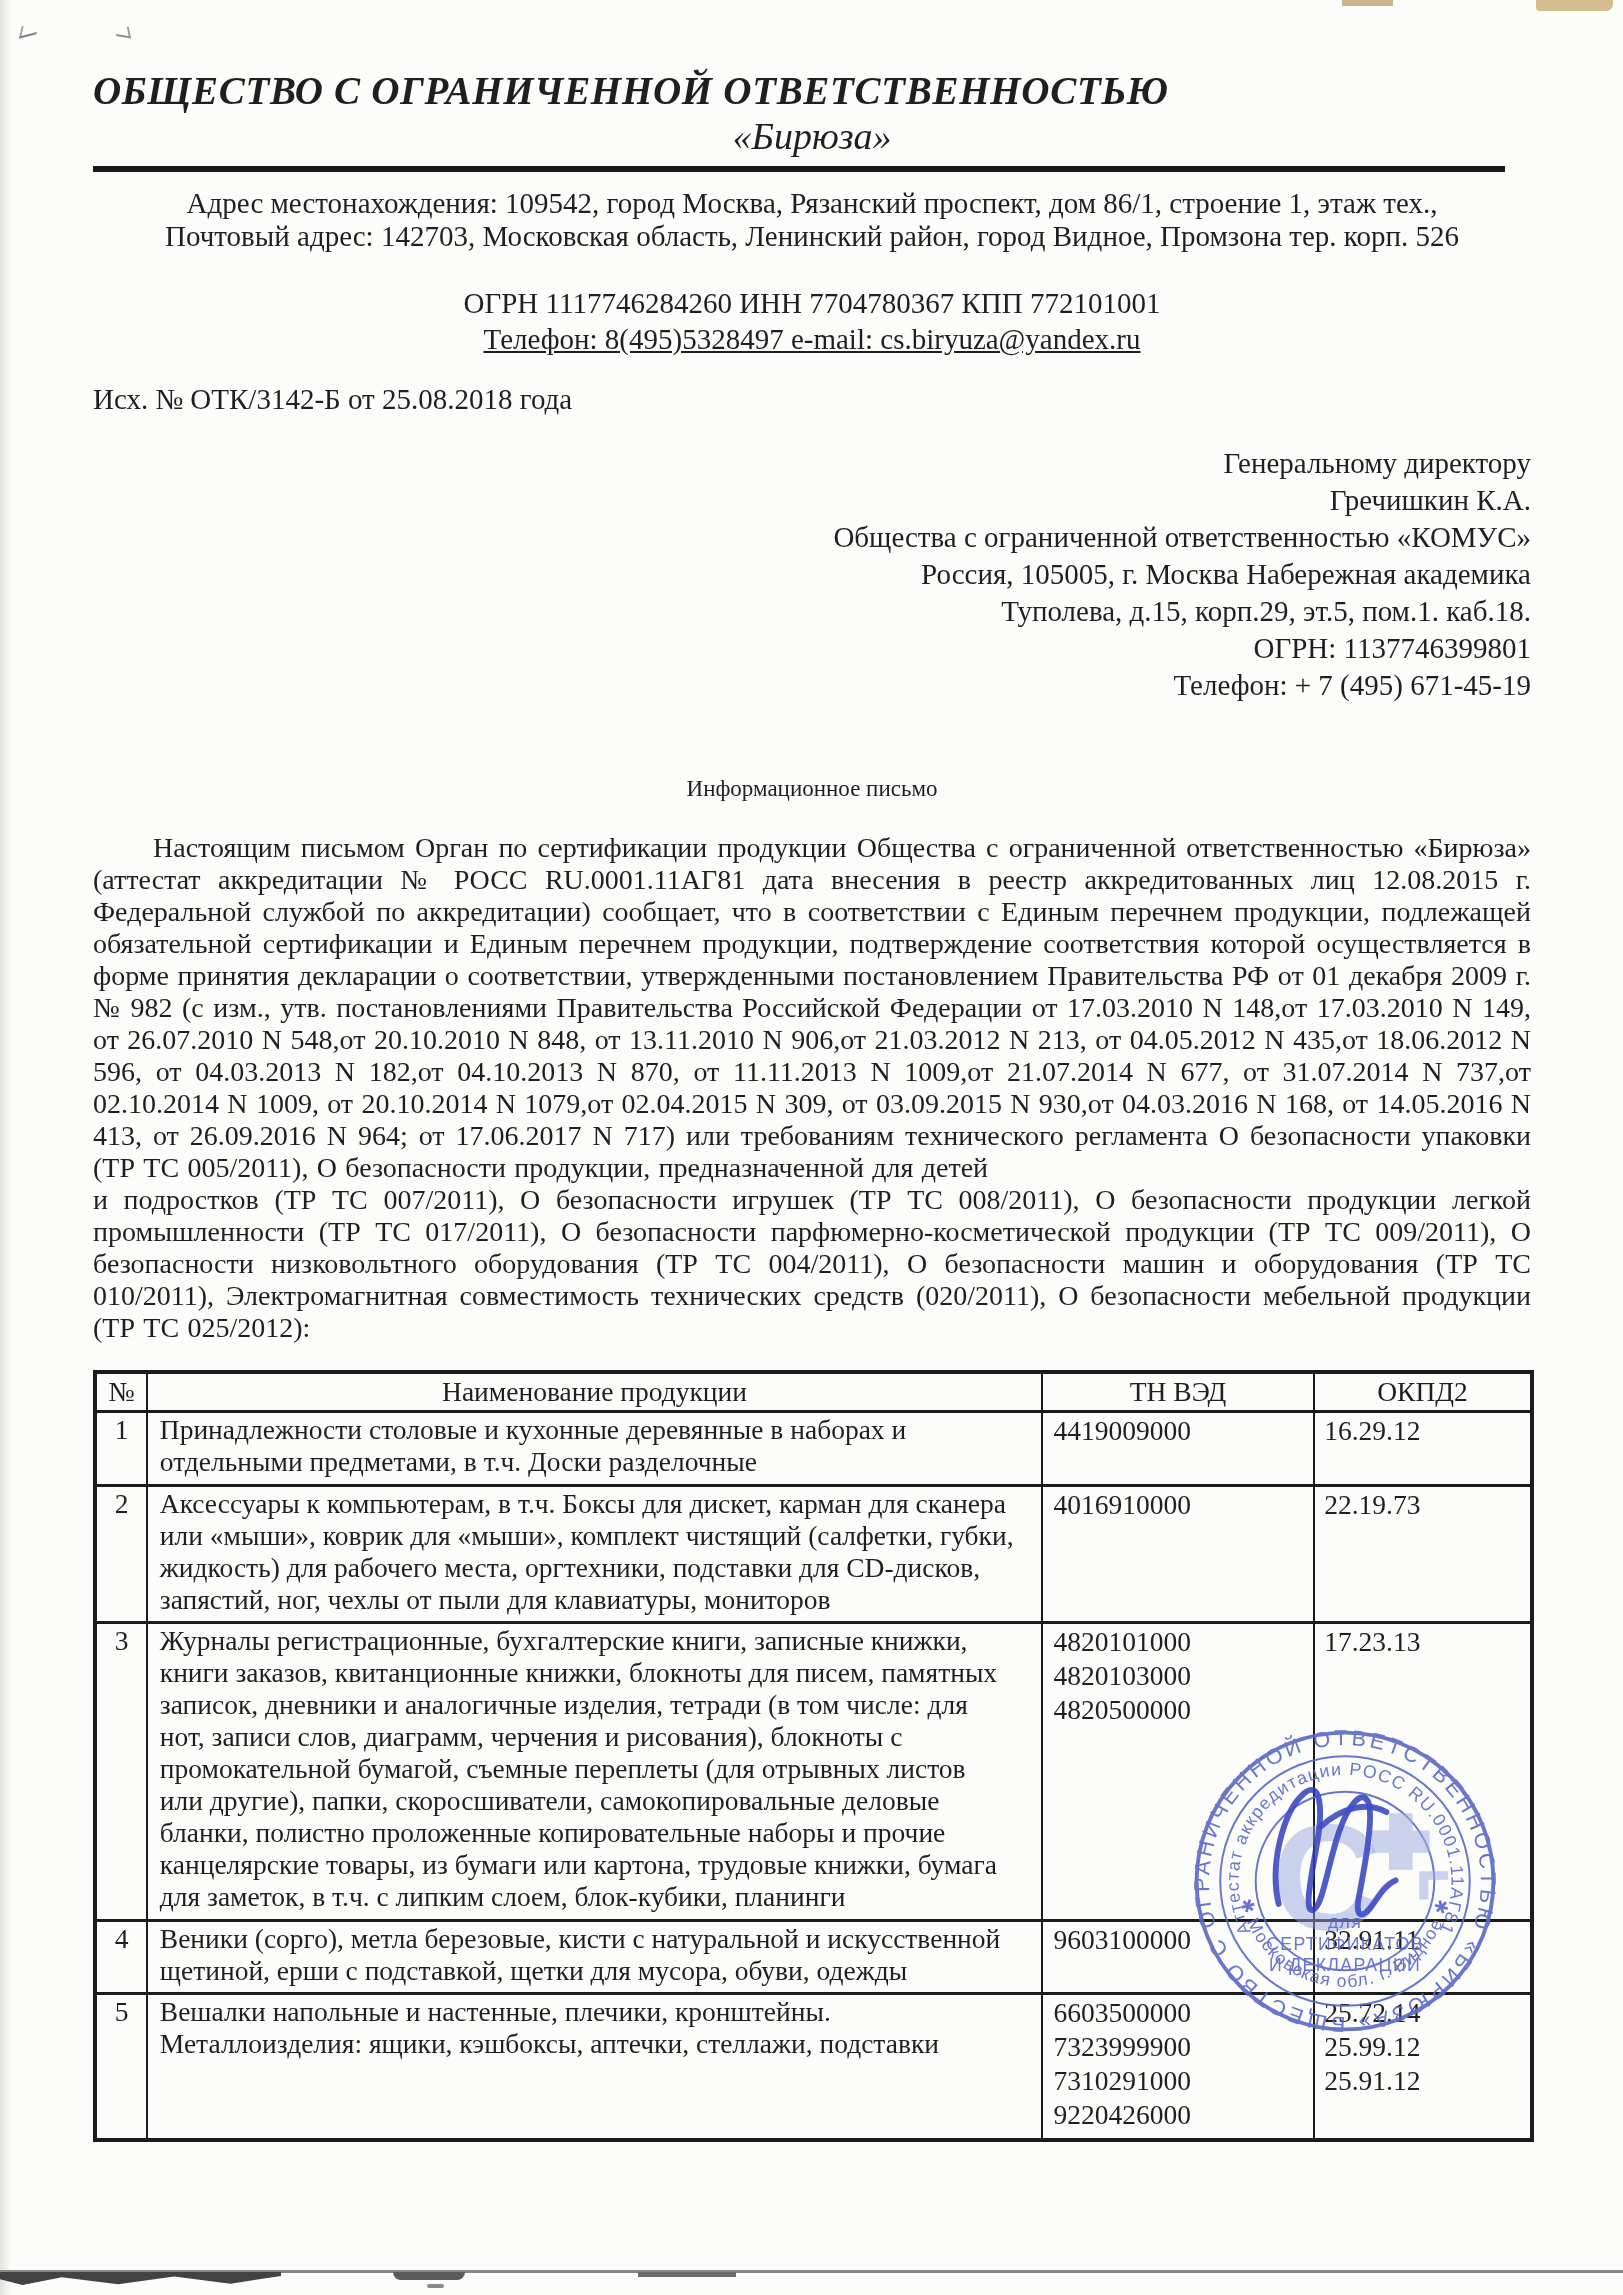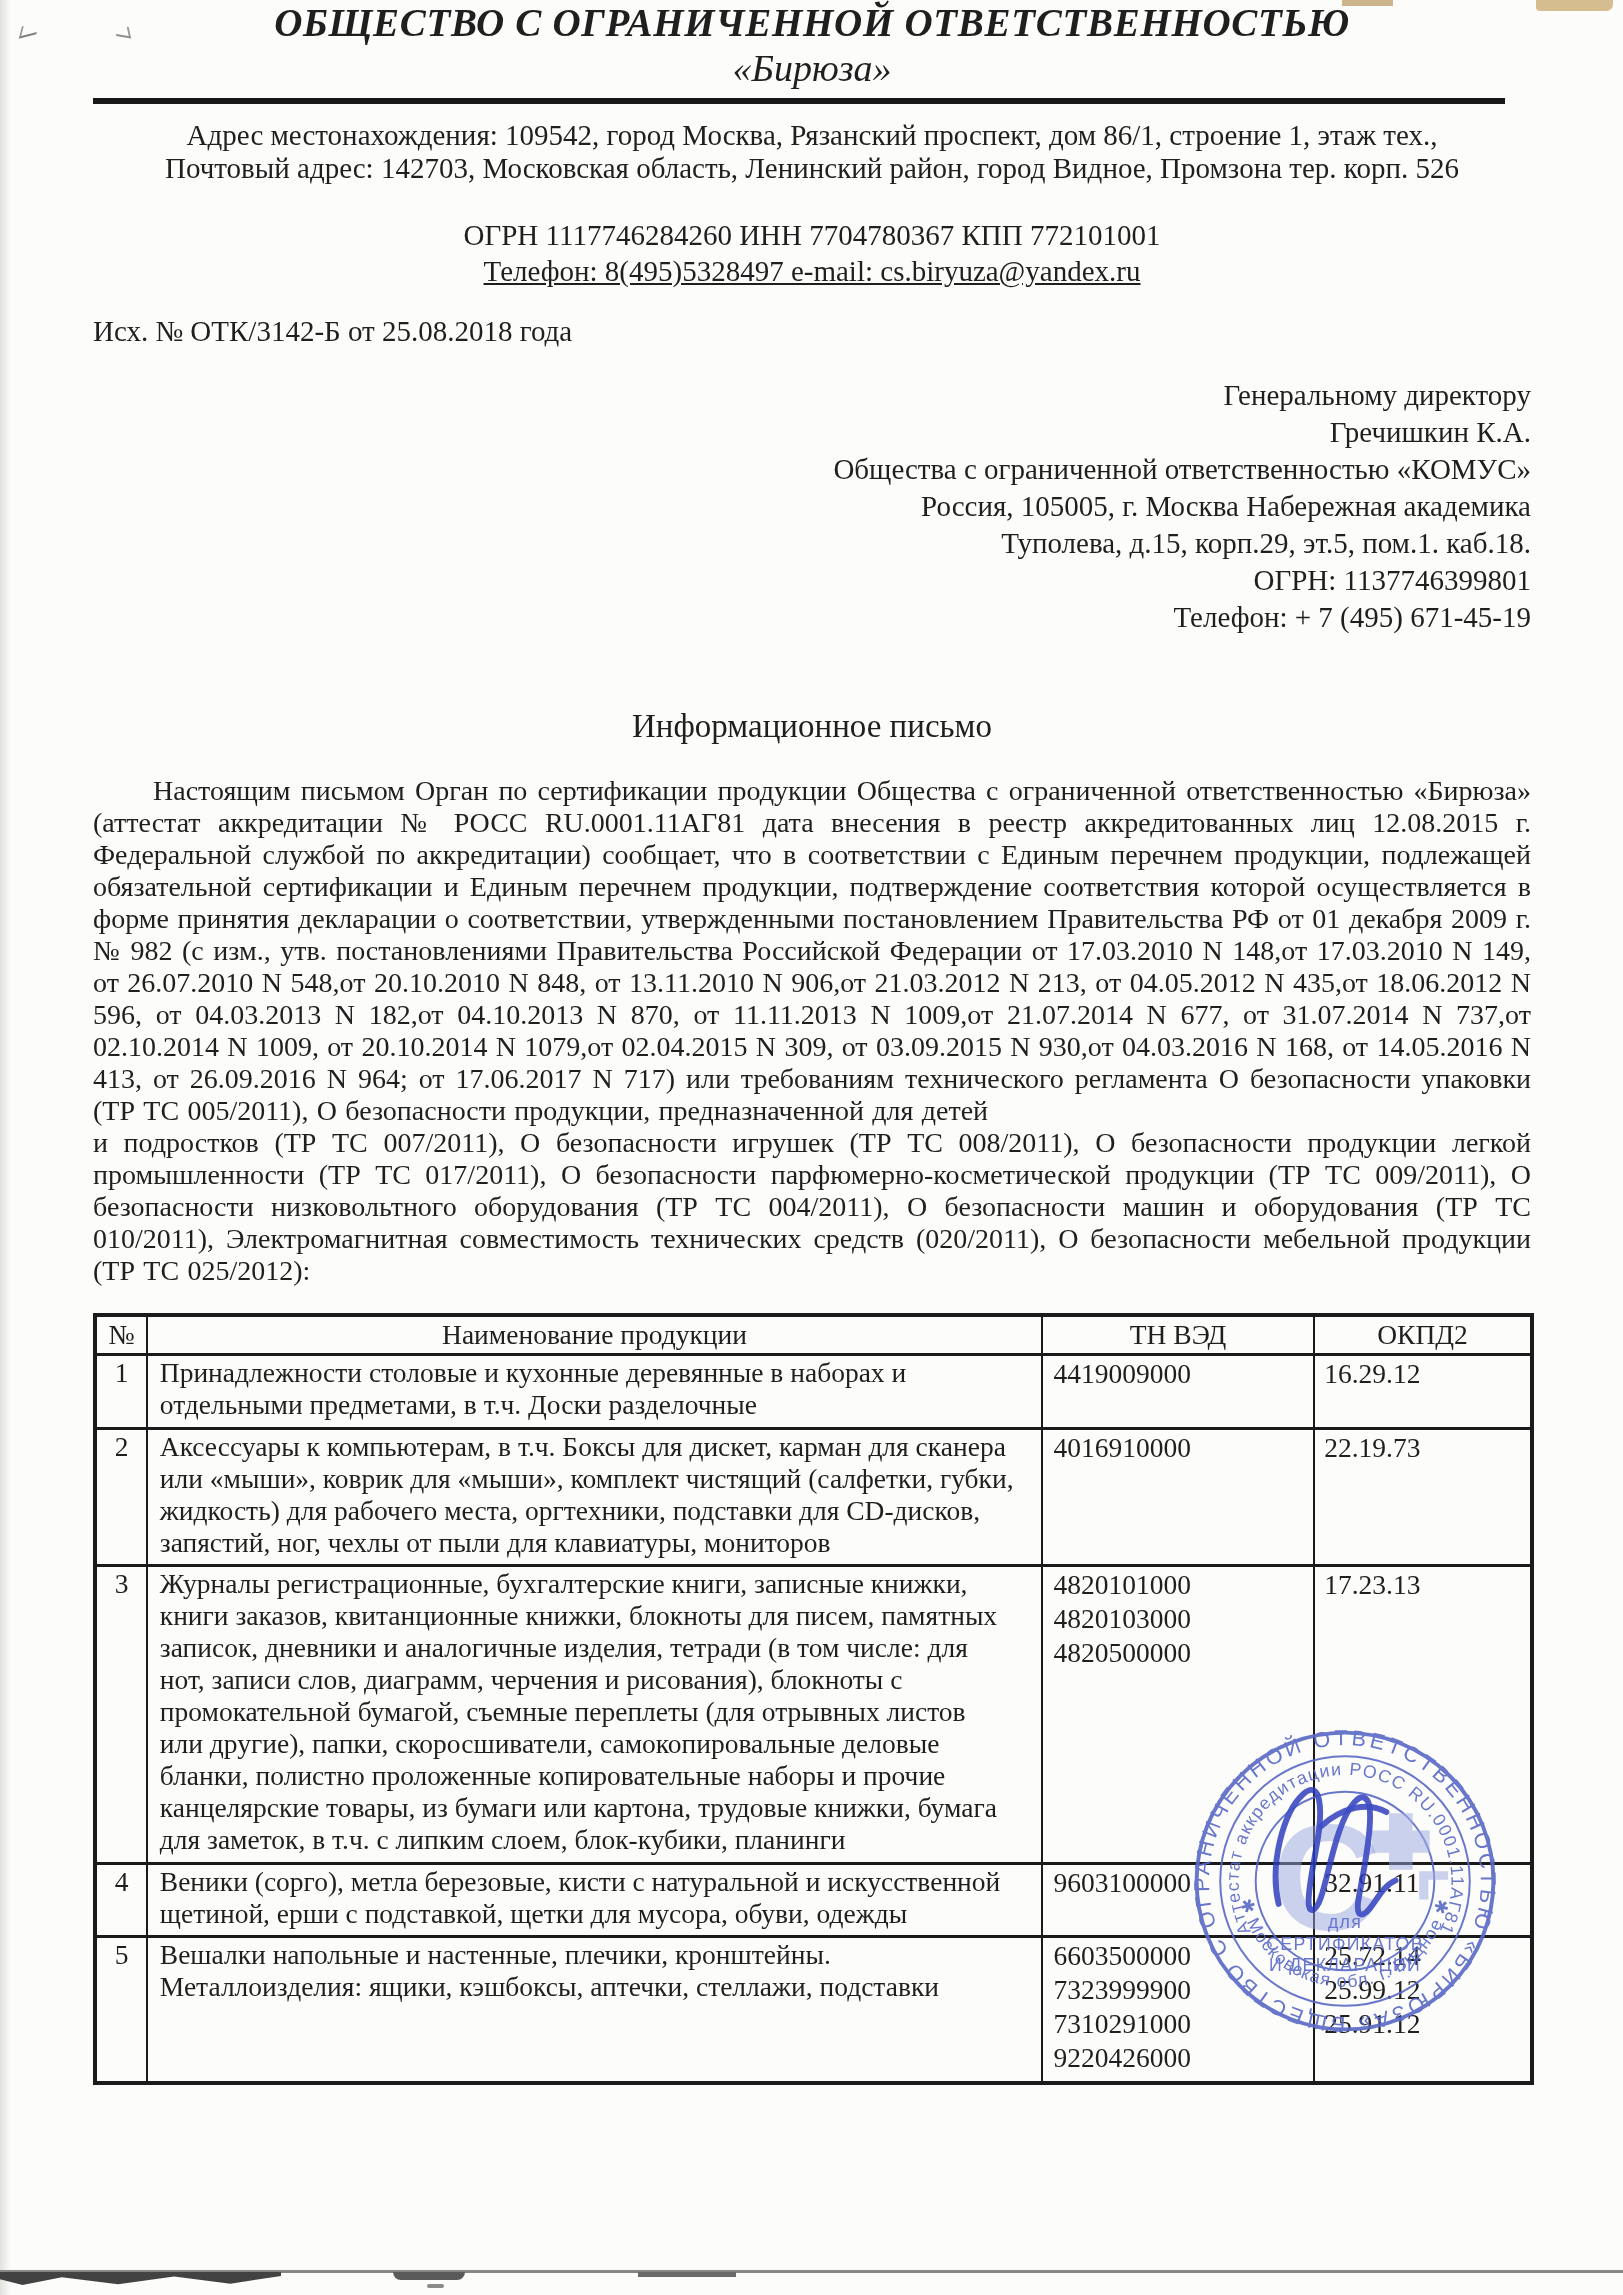--- a/index.html
+++ b/index.html
@@ -3,30 +3,30 @@
 <meta charset="utf-8">
 <style>
   html,body { margin:0; padding:0; background:#d8d8d4; }
   .page {
     position:relative; width:1623px; height:2295px;
     background:#fcfcfa; overflow:hidden; color:#1f1f1f;
     font-family:"Liberation Serif","DejaVu Serif",serif;
   }
   .content { padding:0 92px 0 93px; }
 
-  .org-line1 { text-align:center; font-size:39px; font-weight:bold; font-style:italic; letter-spacing:0.7px; }
+  .org-line1 { margin-top:68px; text-align:left; font-size:39px; font-weight:bold; font-style:italic; letter-spacing:0.7px; }
   .org-line2 { text-align:center; font-size:38px; font-weight:normal; font-style:italic; margin-top:1.3px; }
   .head-rule { height:5.9px; background:#181818; margin-top:7.9px; margin-right:26px; }
   .addr { text-align:center; font-size:29px; line-height:33px; }
   .addr-first { margin-top:15px; }
   .reg-line { text-align:center; font-size:29px; line-height:33px; margin-top:34px; }
   .contact-line { text-align:center; font-size:29px; line-height:33px; margin-top:2.6px;text-decoration:underline; }
   .outgoing { font-size:29px; margin-top:27.5px; }
   .recipient { margin-top:29px; text-align:right; font-size:29px; line-height:37px; }
-  .letter-title { text-align:center; font-size:33px; margin-top:72px; }
+  .letter-title { text-align:center; font-size:23px; margin-top:72px; }
 
   .para { font-size:28px; line-height:32px; text-align:justify; margin:0; word-spacing:1.3px; }
   .para-1 { margin-top:30px; text-indent:60px; }
 
   table.products { width:100%; border-collapse:collapse; table-layout:fixed; margin-top:26px; font-size:27.5px; border:4.6px solid #1b1b1b; }
   table.products th, table.products td {
     border:2.6px solid #1b1b1b; border-top-width:3.9px; border-bottom-width:3.9px;
     vertical-align:top; line-height:32px; font-weight:normal;
   }
   th.h { text-align:center; padding:2px 3.9px; }

